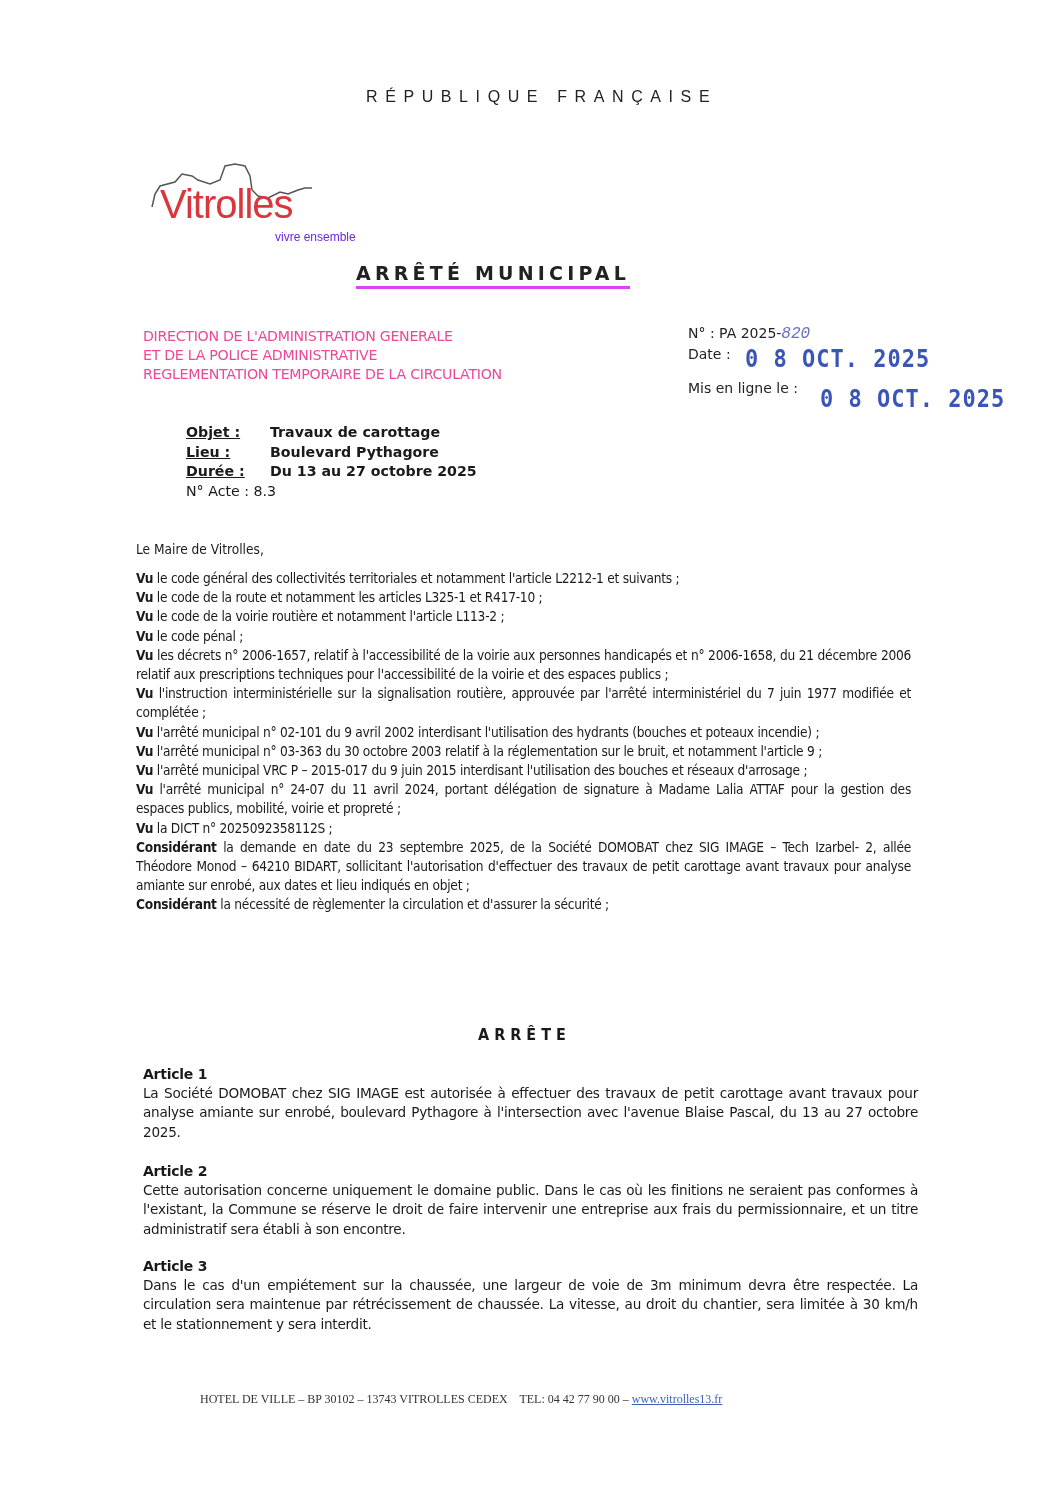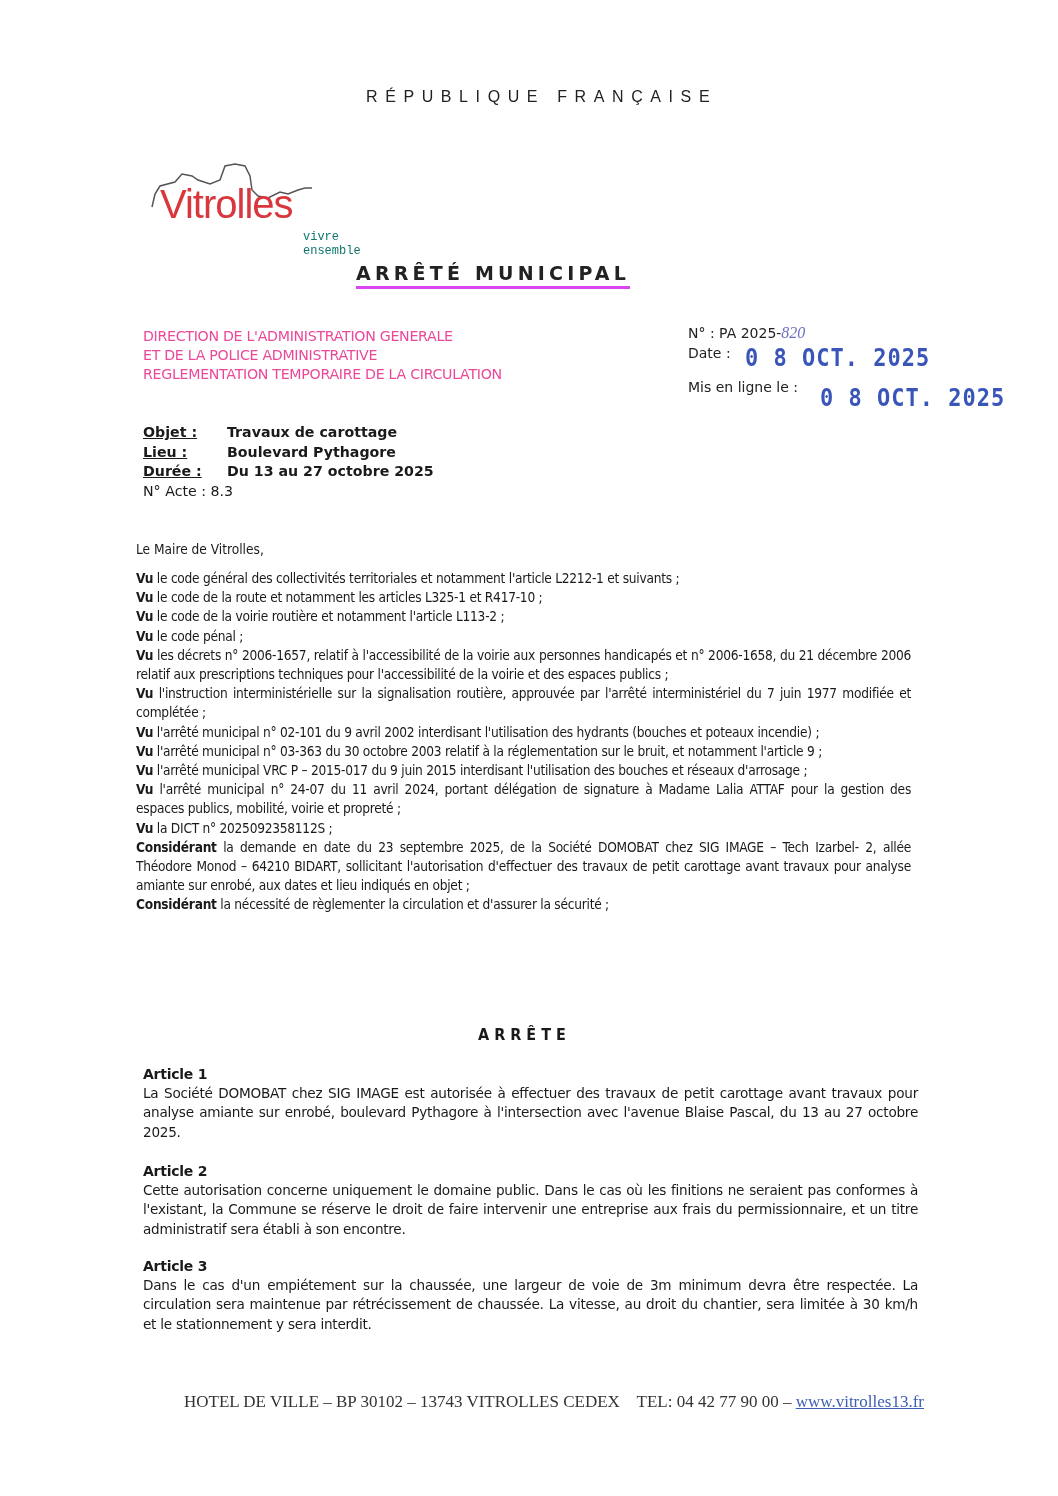--- a/index.html
+++ b/index.html
@@ -4,48 +4,48 @@
 <style>
   html, body { margin: 0; padding: 0; background: #ffffff; }
   body { width: 1058px; height: 1496px; position: relative; overflow: hidden;
          font-family: "DejaVu Sans", sans-serif; color: #1a1a1a; }
   .abs { position: absolute; }
   .republique { left: 318px; top: 88px; font-family: "Liberation Sans", sans-serif;
     font-size: 16px; letter-spacing: 7.6px; color: #222; white-space: nowrap; margin-left: 48px; }
   .logo { left: 150px; top: 162px; width: 250px; height: 90px; }
   .logo-word { position: absolute; left: 10px; top: 22px; font-family: "Liberation Sans", sans-serif;
     font-size: 40px; color: #d9373e; letter-spacing: -1px; line-height: 1; }
-  .logo-tag { position: absolute; left: 125px; top: 68px; font-family: Liberation Mono, monospace;
-    font-size: 12px; color: #0f766e; margin-left: 28px; }
+  .logo-tag { position: absolute; left: 125px; top: 68px; font-family: Liberation Sans, sans-serif;
+    font-size: 12px; color: #6d28d9; }
   .logo-svg { position: absolute; left: 0; top: 0; }
   .title-main { left: 356px; top: 262px; font-family: "DejaVu Sans", sans-serif; font-weight: bold;
     font-size: 19px; letter-spacing: 4.2px; color: #222; white-space: nowrap;
     border-bottom: 3px solid #d946ef; padding-bottom: 2px; }
   .direction { left: 143px; top: 327px; font-family: "DejaVu Sans", sans-serif; font-size: 14.2px;
     line-height: 19px; color: #ec4899; letter-spacing: -0.3px; }
   .ref { left: 688px; top: 323px; font-family: "DejaVu Sans", sans-serif; font-size: 14px;
     line-height: 20px; color: #222; }
-  .handwritten { color: #6b6fc0; font-family: Liberation Serif, serif; font-style: italic; font-size: 16px; }
+  .handwritten { color: #6b6fc0; font-family: Liberation Mono, monospace; font-style: italic; font-size: 16px; }
   .stamp { font-family: "DejaVu Sans Mono", monospace; font-weight: bold; color: #3a55b8;
     font-size: 22px; letter-spacing: 1px; transform: scaleY(1.15); transform-origin: left top; white-space: nowrap; }
   .meta { left: 143px; top: 423px; font-family: "DejaVu Sans", sans-serif; font-size: 14.2px; line-height: 19.5px; }
-  .meta-row { white-space: nowrap; }
+  .meta-row { white-space: nowrap; margin-left: 43px; }
   .meta-label { display: inline-block; width: 84px; font-weight: bold; text-decoration: underline; }
   .meta-value { font-weight: bold; }
   .body-text { left: 136px; width: 775px; font-family: "DejaVu Sans Condensed", "DejaVu Sans", sans-serif;
     font-size: 13.6px; line-height: 19.2px; color: #1a1a1a; }
   .body-text p { margin: 0; }
   .vu { font-weight: bold; }
   .greeting { top: 540px; }
   .consid { top: 569px; text-align: justify; letter-spacing: -0.25px; }
   .arrete-heading { left: 478px; top: 1025px; font-weight: bold; font-size: 16px; letter-spacing: 5px; }
   .article { left: 143px; width: 775px; font-size: 13.6px; line-height: 19.2px; letter-spacing: -0.25px; text-align: justify; }
   .article h3 { margin: 0; font-size: 14px; font-weight: bold; }
   .article p { margin: 0; }
-  .footer { left: 184px; top: 1392px; font-family: "Liberation Serif", serif; font-size: 17px; color: #333; white-space: nowrap; }
+  .footer { left: 200px; top: 1392px; font-family: "Liberation Serif", serif; font-size: 12px; color: #333; white-space: nowrap; }
   .footer a { color: #3d5fb5; text-decoration: underline; }
 </style>
 </head>
 <body>
 
 <div class="abs republique">RÉPUBLIQUE FRANÇAISE</div>
 
 <div class="abs logo">
   <svg class="logo-svg" width="250" height="60" viewBox="0 0 250 60">
     <polyline points="2,45 5,32 10,24 25,20 32,12 42,14 48,18 60,22 70,18 75,4 85,2 95,4 100,14 102,28 108,34 118,36 130,30 138,32 148,28 155,26 162,26" fill="none" stroke="#555" stroke-width="1.5"></polyline>

